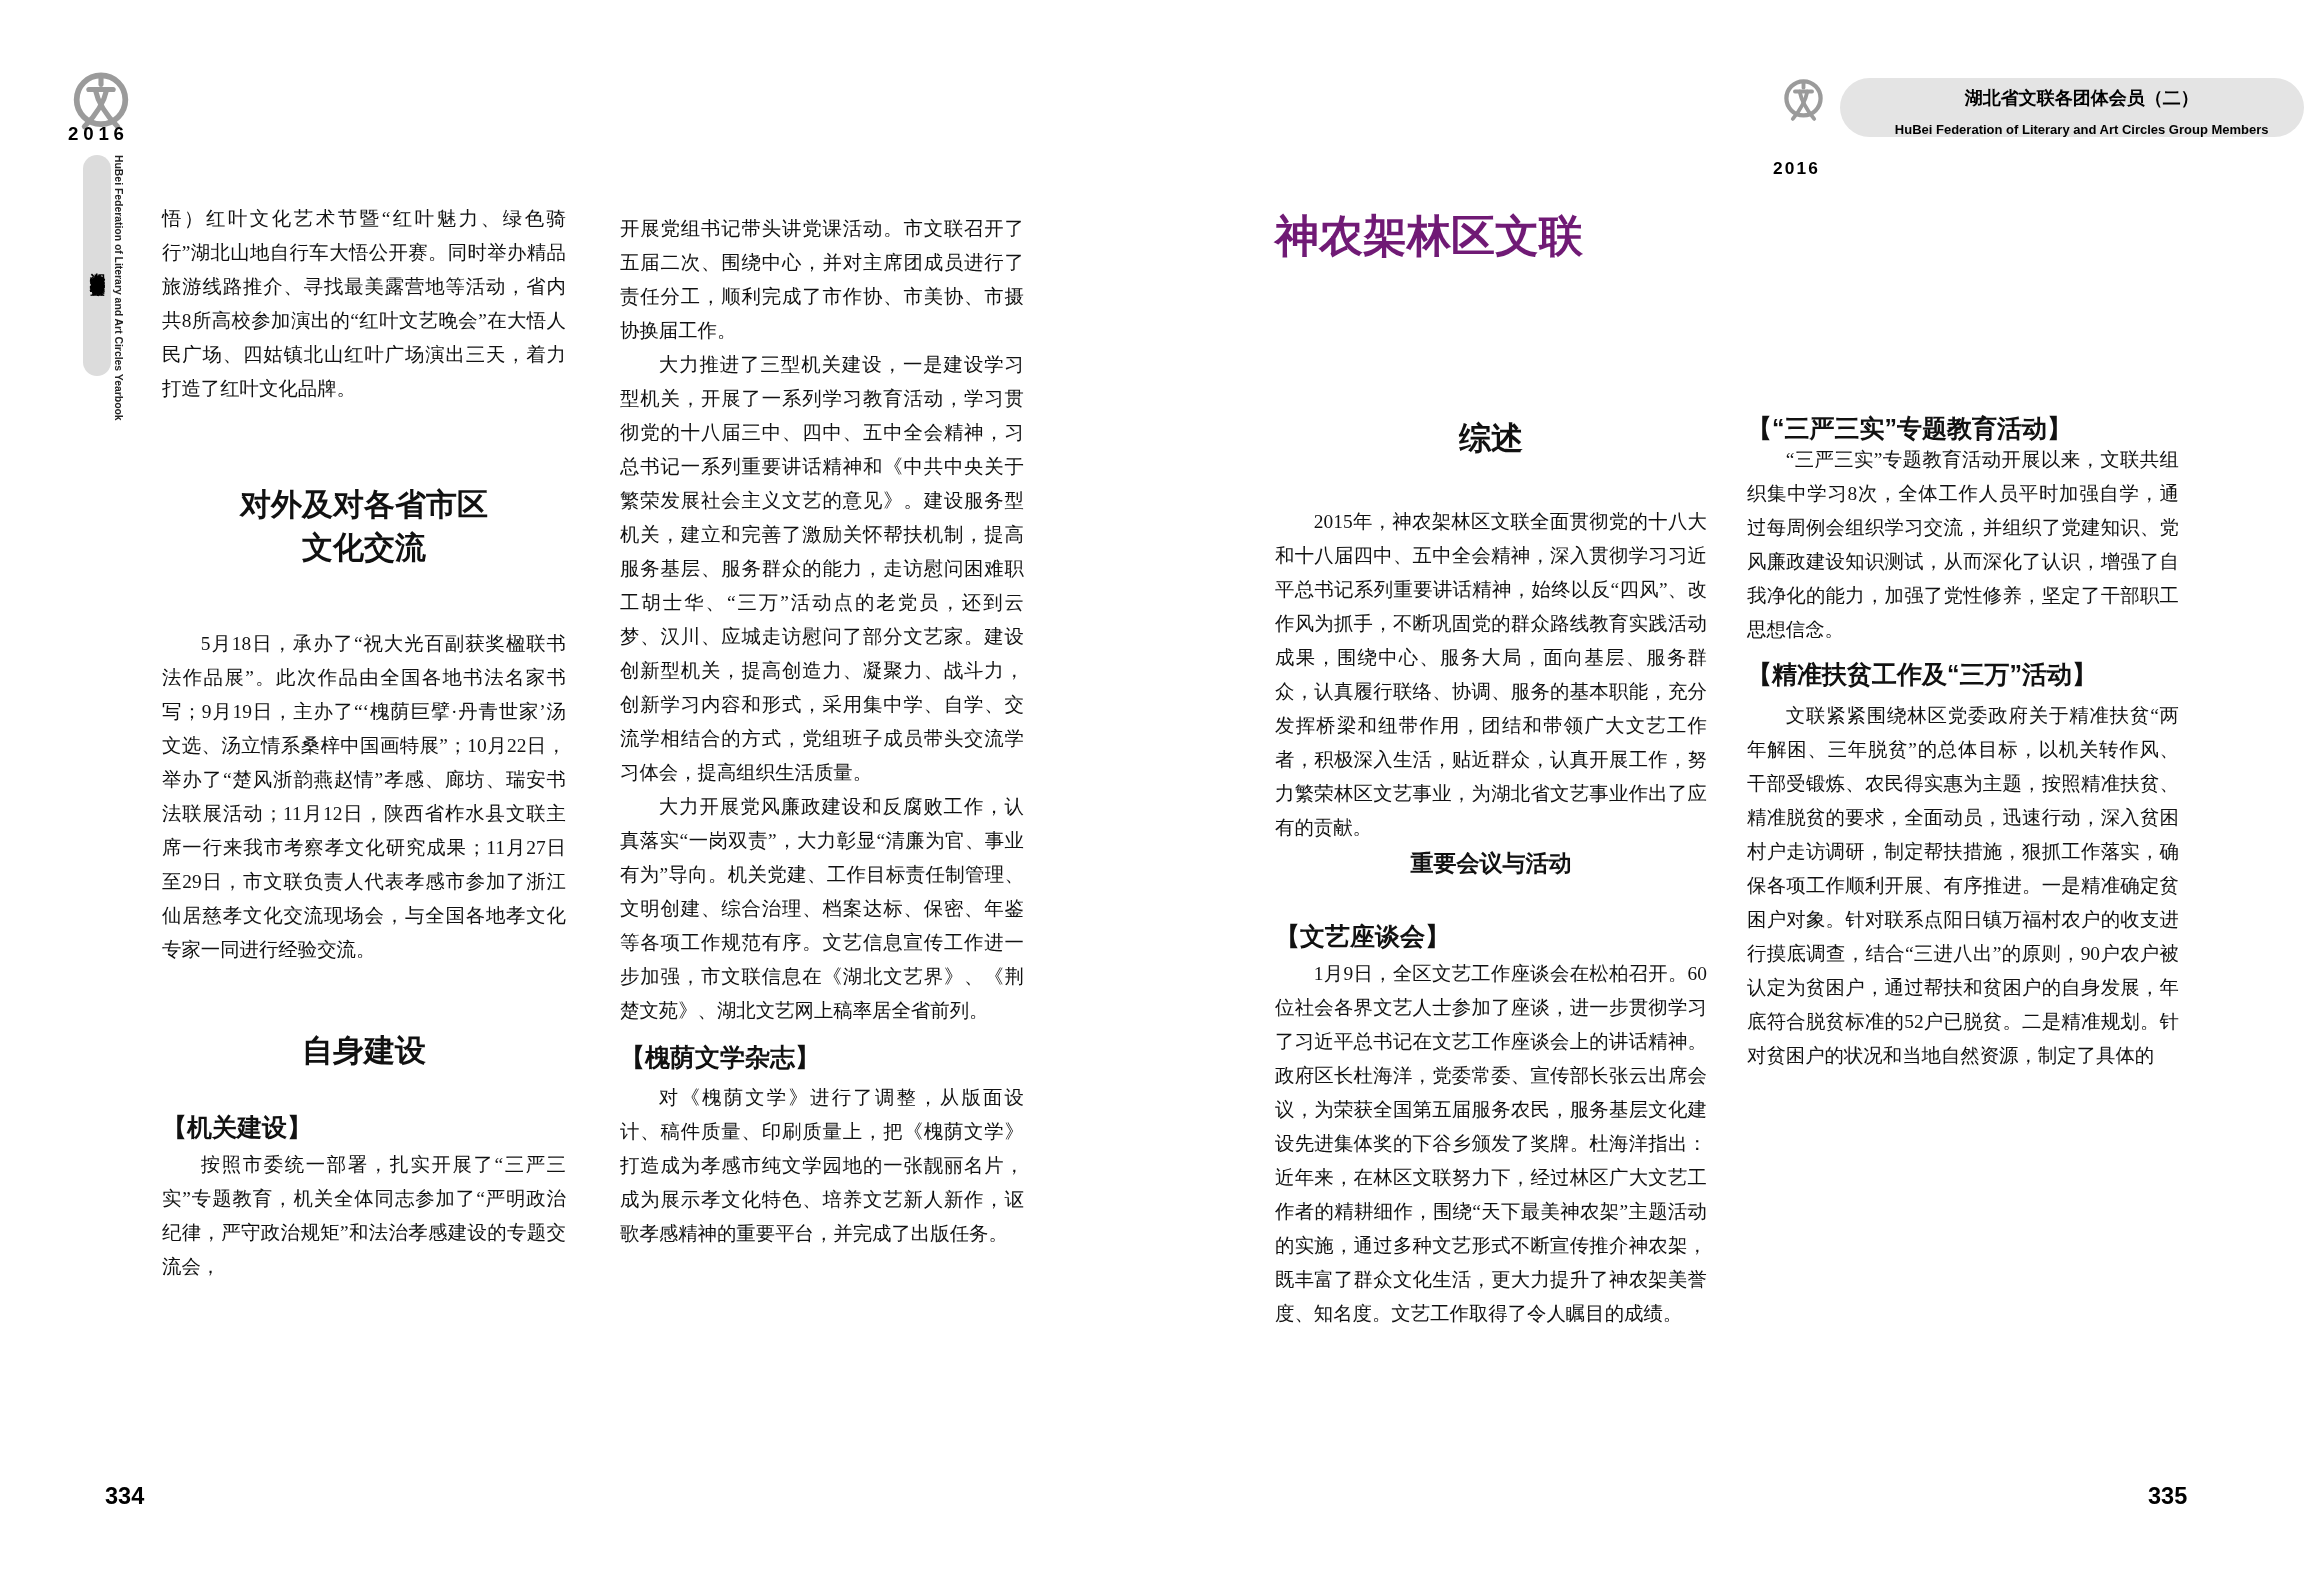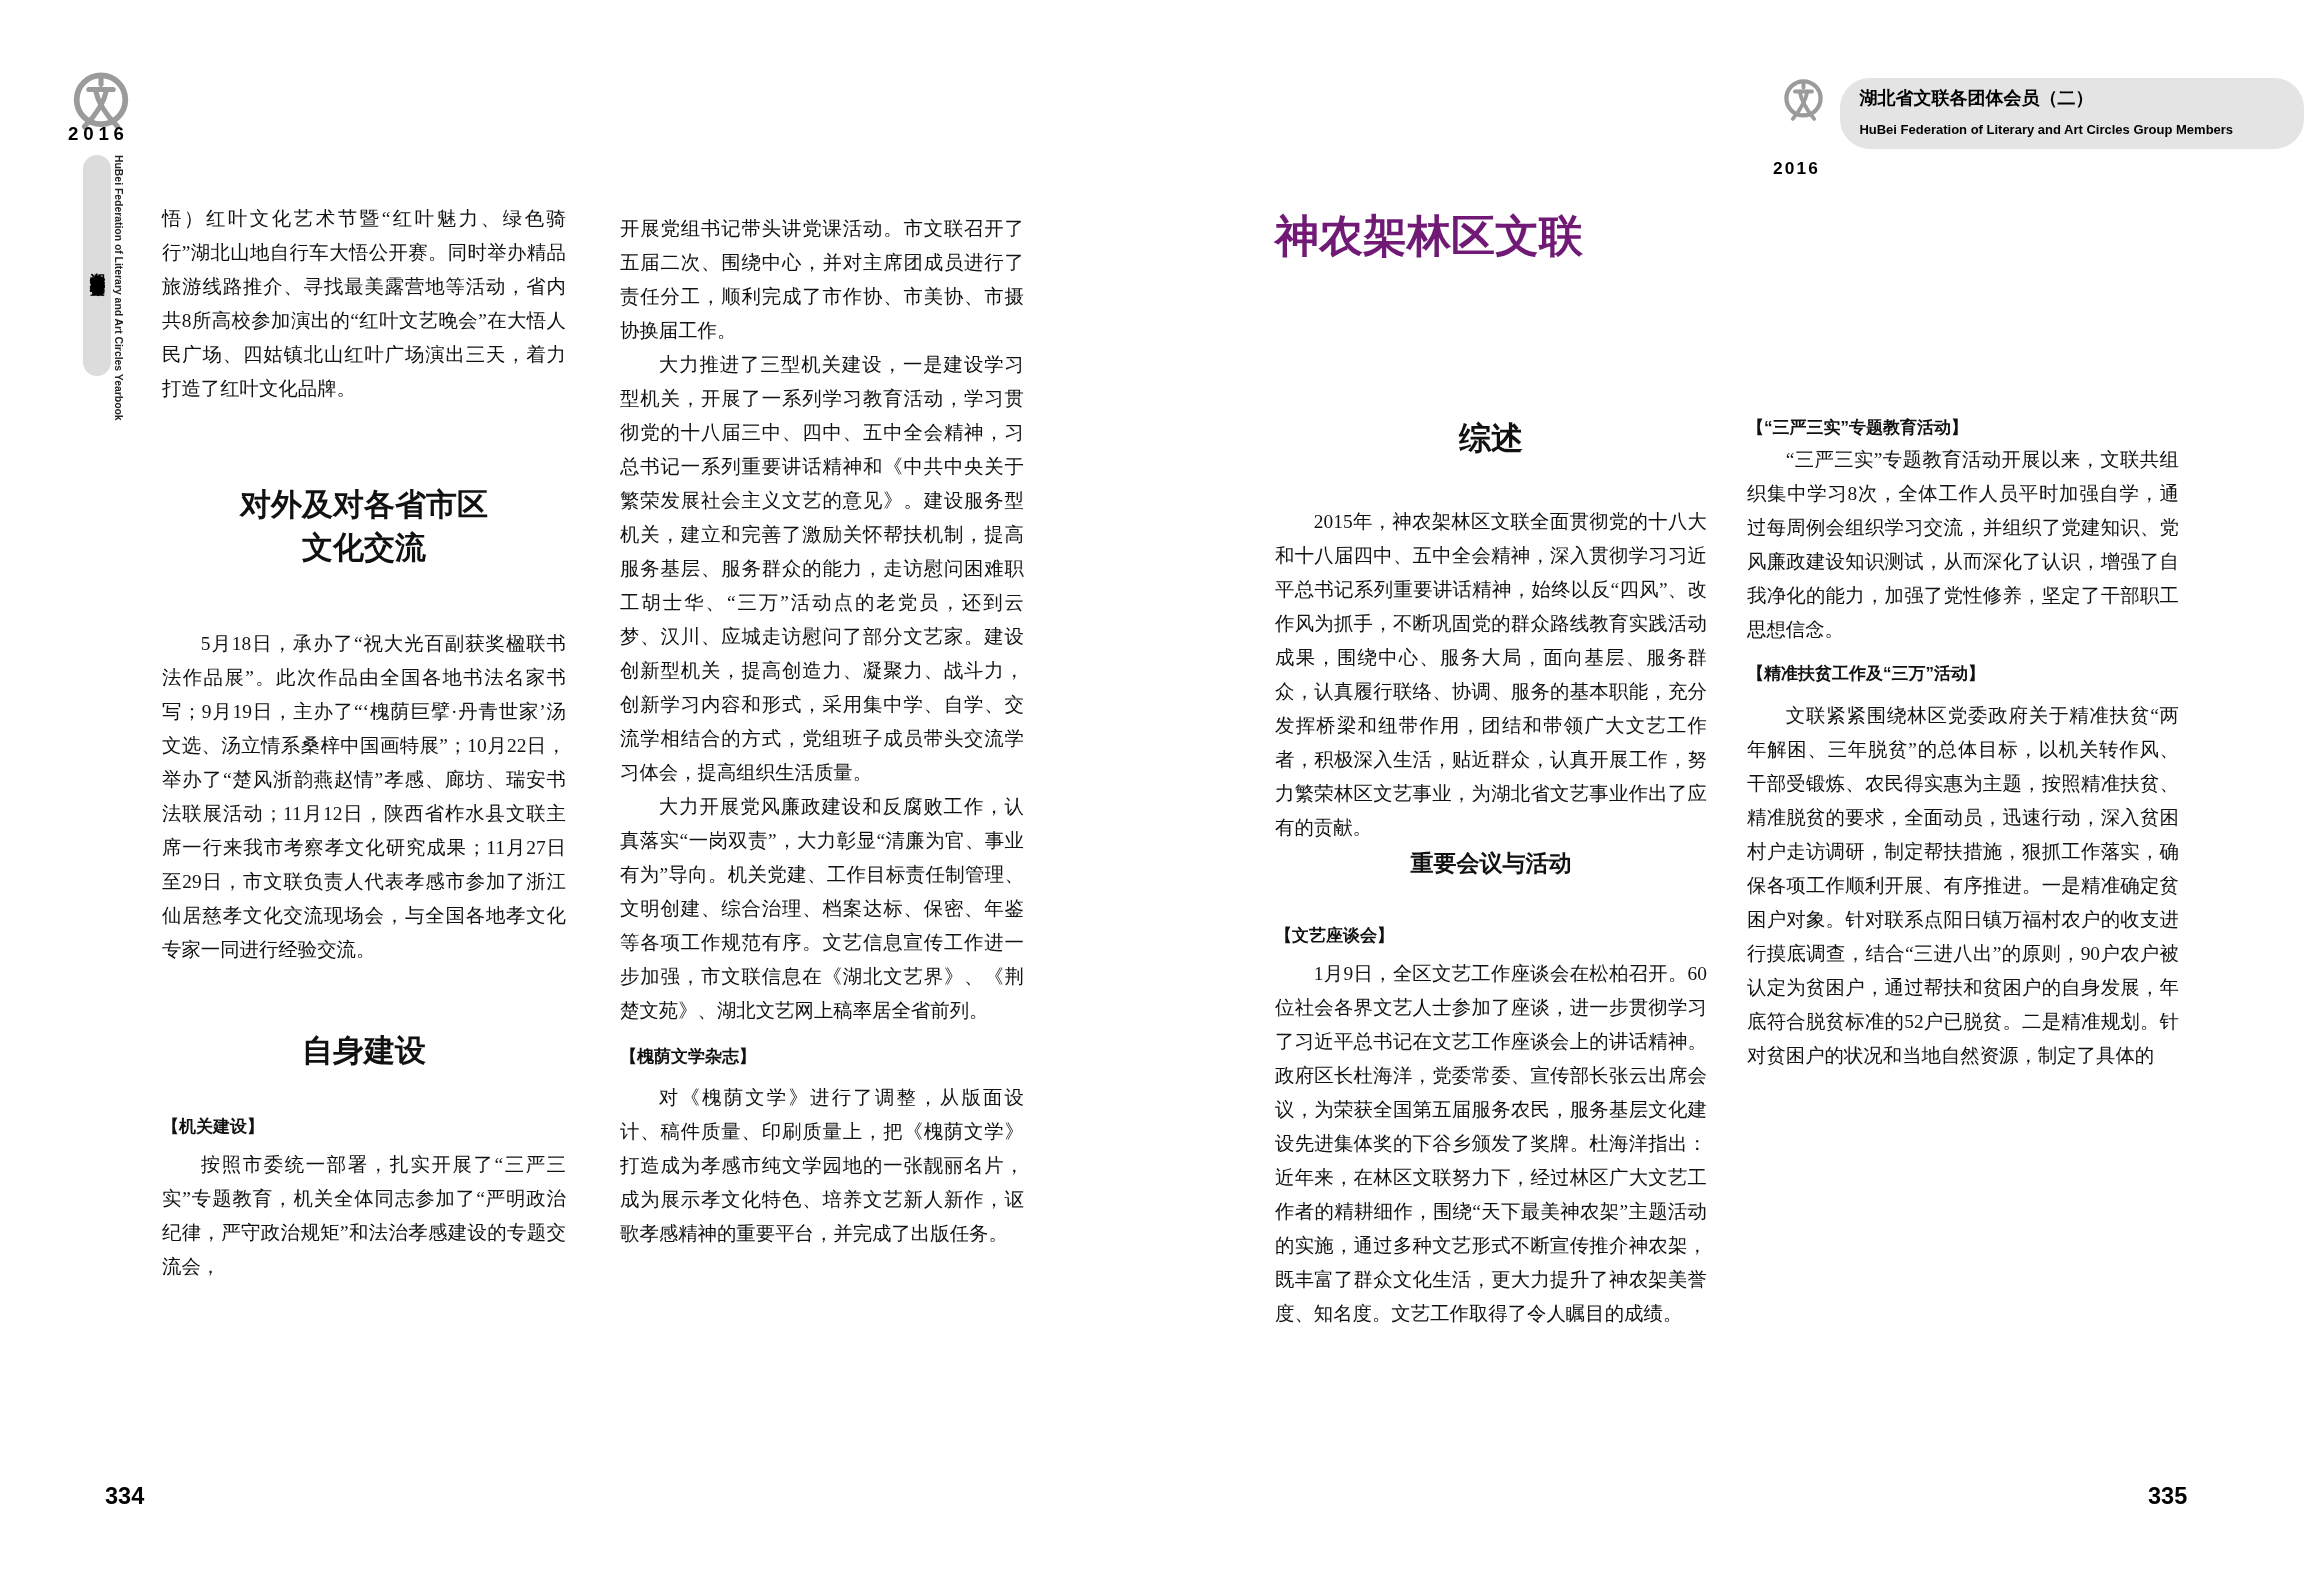--- a/index.html
+++ b/index.html
@@ -5,35 +5,35 @@
   html,body{margin:0;padding:0;background:#ffffff;}
   #canvas{position:relative;width:2319px;height:1584px;background:#ffffff;overflow:hidden;
           font-family:"Liberation Serif", serif;color:#111;}
   
   .col{position:absolute;font-size:19.4px;line-height:34px;text-align:justify;text-justify:inter-ideograph;}
   .col p{margin:0;text-indent:2em;}
   .col p.cont{text-indent:0;}
   .h-sec{font-family:"Liberation Sans",sans-serif;font-weight:bold;text-align:center;
          font-size:31px;line-height:43px;text-indent:0;}
   .h-sub{font-family:"Liberation Sans",sans-serif;font-weight:bold;
-         font-size:17px;line-height:30px;text-indent:0;text-align:left;}
+         font-size:25px;line-height:30px;text-indent:0;text-align:left;}
   
   .emblem{position:absolute;}
   .year-label{position:absolute;font-family:"Liberation Sans",sans-serif;font-weight:bold;
               font-size:18.7px;letter-spacing:4.8px;color:#000;text-align:left;}
   .vbar{position:absolute;left:83px;top:155px;width:28px;height:221px;background:#dcdcdc;
         border-radius:14px;display:flex;align-items:center;justify-content:center;}
   .vbar-text{writing-mode:vertical-rl;font-size:15px;font-weight:bold;letter-spacing:0.7px;
              font-family:"Liberation Sans",sans-serif;color:#000;}
   .v-en{position:absolute;left:113px;top:155px;height:228px;writing-mode:vertical-rl;
         font-family:"Liberation Sans",sans-serif;font-size:10.4px;font-weight:bold;color:#222;
         white-space:nowrap;}
   
-  .hdr-bar{position:absolute;left:1840px;top:78px;width:464px;height:71px;background:#e4e4e4;
-           border-radius:30px;padding-left:19.4px;box-sizing:border-box;}
+  .hdr-bar{position:absolute;left:1840px;top:78px;width:464px;height:59px;background:#e4e4e4;
+           border-radius:30px;padding-left:19.4px;box-sizing:border-box;text-align:center;}
   .hdr-cn{font-family:"Liberation Sans",sans-serif;font-weight:bold;font-size:18px;
           line-height:21px;margin-top:9.7px;color:#000;}
   .hdr-en{font-family:"Liberation Sans",sans-serif;font-weight:bold;font-size:13px;
           line-height:15px;margin-top:13px;color:#000;}
   .article-title{position:absolute;left:1275px;top:207px;width:904px;text-align:left;
                  font-weight:bold;font-size:44px;color:#701a75;}
   .pagenum{position:absolute;font-family:"Liberation Sans",sans-serif;font-weight:bold;
            font-size:23.5px;color:#000;}
 </style>
 </head>

